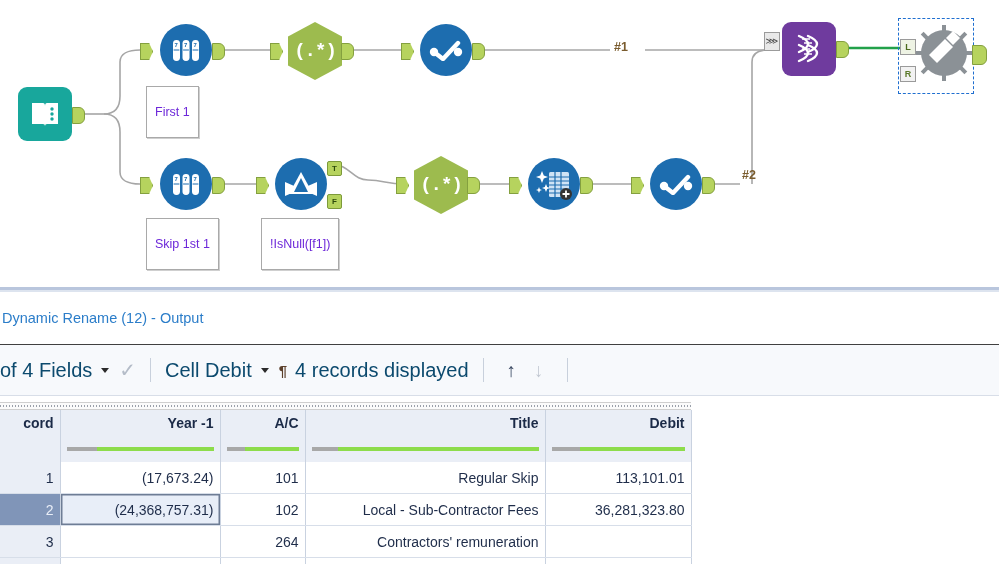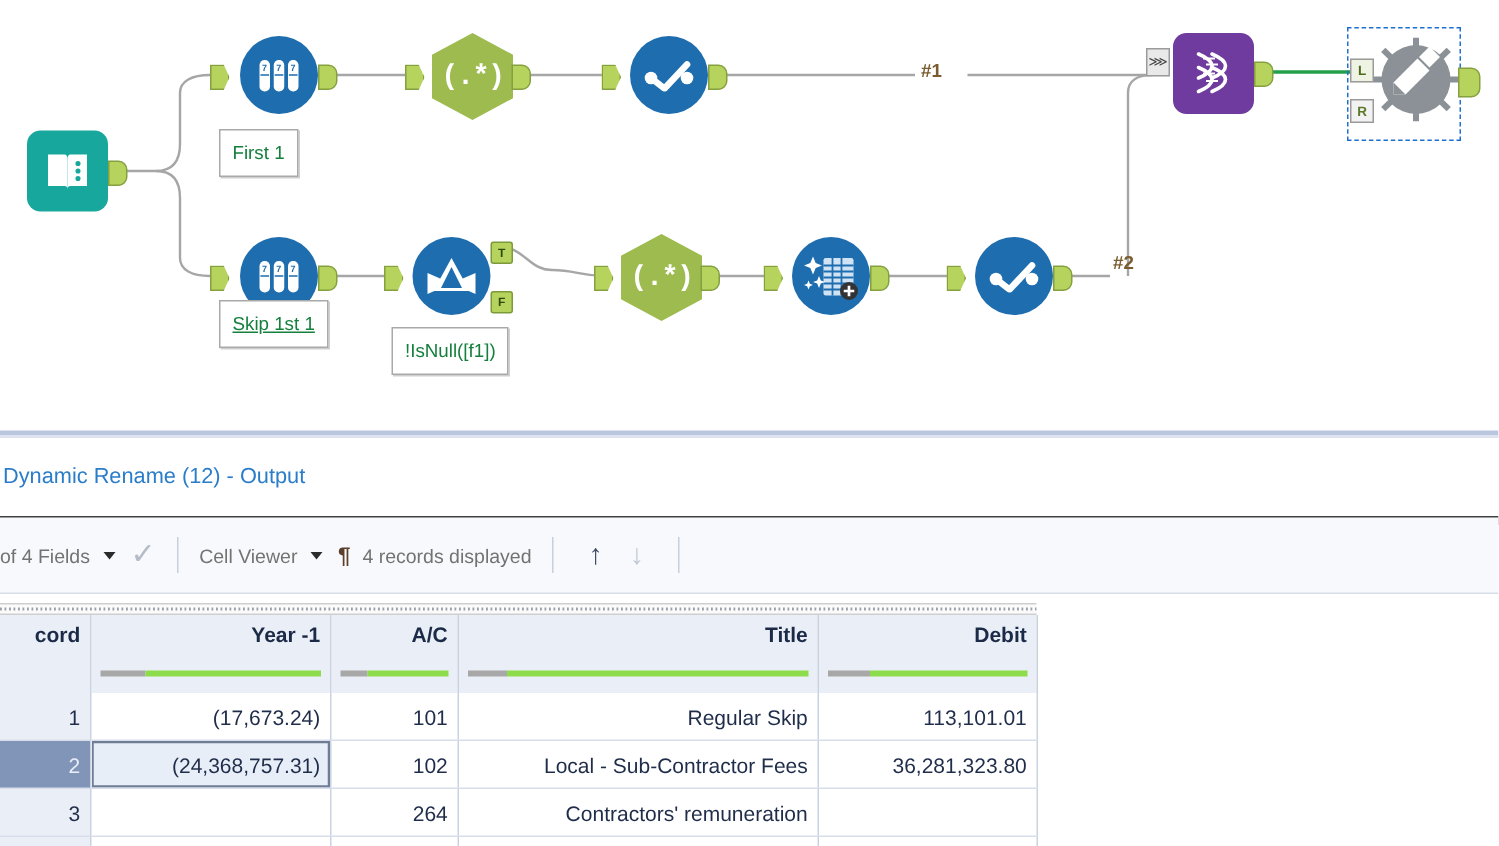--- a/index.html
+++ b/index.html
@@ -39,21 +39,21 @@
     border-radius:2px;display:flex;align-items:center;justify-content:center;
     color:#2d4a0c;font-size:8px;font-weight:bold;font-family:"Liberation Sans",sans-serif;}
 
   .multi-in{position:absolute;width:14px;height:17px;background:#e9e9e9;border:1px solid #9b9b9b;
     display:flex;align-items:center;justify-content:center;color:#444;font-size:9px;line-height:1;}
 
   
   .anno{
     position:absolute;background:#fff;border:1px solid #a9a9a9;
     box-shadow:1px 1px 0 #cfcfcf;
-    padding:8px 8px;color:#15803d;font-size:12.5px;white-space:nowrap;
+    padding:18px 8px;color:#6d28d9;font-size:12.5px;white-space:nowrap;
     font-family:"Liberation Sans",sans-serif;
   }
   .wire-label{position:absolute;font-size:12.5px;color:#7a5c2e;font-weight:bold;font-family:"Liberation Sans",sans-serif;}
 
   
   .selbox{position:absolute;border:1px dashed #1f6fd0;background:transparent;}
   .lr-port{position:absolute;width:14px;height:14px;border:1px solid #9a9a9a;background:#eef3e4;
     display:flex;align-items:center;justify-content:center;font-size:9px;font-weight:bold;color:#4b6b1c;}
   .lr-port.r{background:#f2f2f2;color:#5c7a2b;}
 
@@ -61,21 +61,21 @@
   .divider{position:absolute;left:0;top:287px;width:999px;height:5px;background:#b9c6dd;}
   .divider .d2{position:absolute;left:0;top:3px;width:999px;height:2px;background:#dde4ef;}
 
   .results{position:absolute;left:0;top:292px;width:999px;height:272px;background:#fff;}
   .res-title{position:absolute;left:0;top:0;width:999px;height:52px;background:#fff;
     border-bottom:6px solid #404040;display:flex;align-items:center;}
   .res-title span{padding-left:2px;color:#2b7dc9;font-size:14.5px;}
 
   .toolbar{position:absolute;left:0;top:53px;width:999px;height:50px;background:#f7f9fc;
     border-bottom:1px solid #d8dee8;display:flex;align-items:center;}
-  .tb-item{display:flex;align-items:center;color:#737373;font-size:13px;white-space:nowrap;}
+  .tb-item{display:flex;align-items:center;color:#0c4a6e;font-size:20px;white-space:nowrap;}
   .tb-caret{width:0;height:0;border-left:4.5px solid transparent;border-right:4.5px solid transparent;
     border-top:5.5px solid #2b2b2b;margin:0 10px 0 9px;}
   .tb-sep{width:1px;height:24px;background:#c8d0dc;margin:0 14px;}
   .check{color:#b4bcc8;font-size:20px;line-height:1;}
   .pilcrow{color:#5b3f2a;font-size:15px;font-weight:bold;margin-right:8px;}
   .arrow{font-size:19px;line-height:1;margin:0 9px;}
   .arrow.on{color:#3c4a63;}
   .arrow.off{color:#c2c8d2;}
 
   
@@ -206,21 +206,21 @@
               <text x="13.1" y="11">7</text>
               <text x="22.6" y="11">7</text>
           </g>
           <g stroke="#1d6daf" stroke-width="1">
             <path d="M2.6 14 h5.8 M12.1 14 h5.8 M21.6 14 h5.8"></path>
           </g>
         </svg>
       </div>
       <div class="nub out" style="left:52px;top:19px;"></div>
     </div>
-    <div class="anno" style="left:146px;top:200px;text-decoration:underline;">Skip 1st 1</div>
+    <div class="anno" style="left:146px;top:218px;">Skip 1st 1</div>
 
     <div class="node" style="left:275px;top:158px;">
       <div class="nub in" style="left:-19px;top:19px;"></div>
       <div class="circle-tool">
         <svg width="36" height="32" viewBox="0 0 36 32">
           <path d="M18 4 L30 26 L6 26 Z" fill="#fff"></path>
           <path d="M2 14 L18 21 L2 28 Z" fill="#fff"></path>
           <path d="M34 14 L18 21 L34 28 Z" fill="#fff"></path>
           <path d="M18 10 L25 24 L11 24 Z" fill="#1d6daf"></path>
         </svg>
@@ -339,21 +339,21 @@
     </div>
 
     <div class="toolbar">
       <div class="tb-item">
         <span>of 4 Fields</span>
         <span class="tb-caret"></span>
       </div>
       <span class="check">✓</span>
       <span class="tb-sep"></span>
       <div class="tb-item">
-        <span>Cell Viewer</span>
+        <span>Cell Debit</span>
         <span class="tb-caret"></span>
       </div>
       <span class="pilcrow">¶</span>
       <span class="tb-item">4 records displayed</span>
       <span class="tb-sep"></span>
       <span class="arrow on">↑</span>
       <span class="arrow off">↓</span>
       <span class="tb-sep"></span>
     </div>
 

